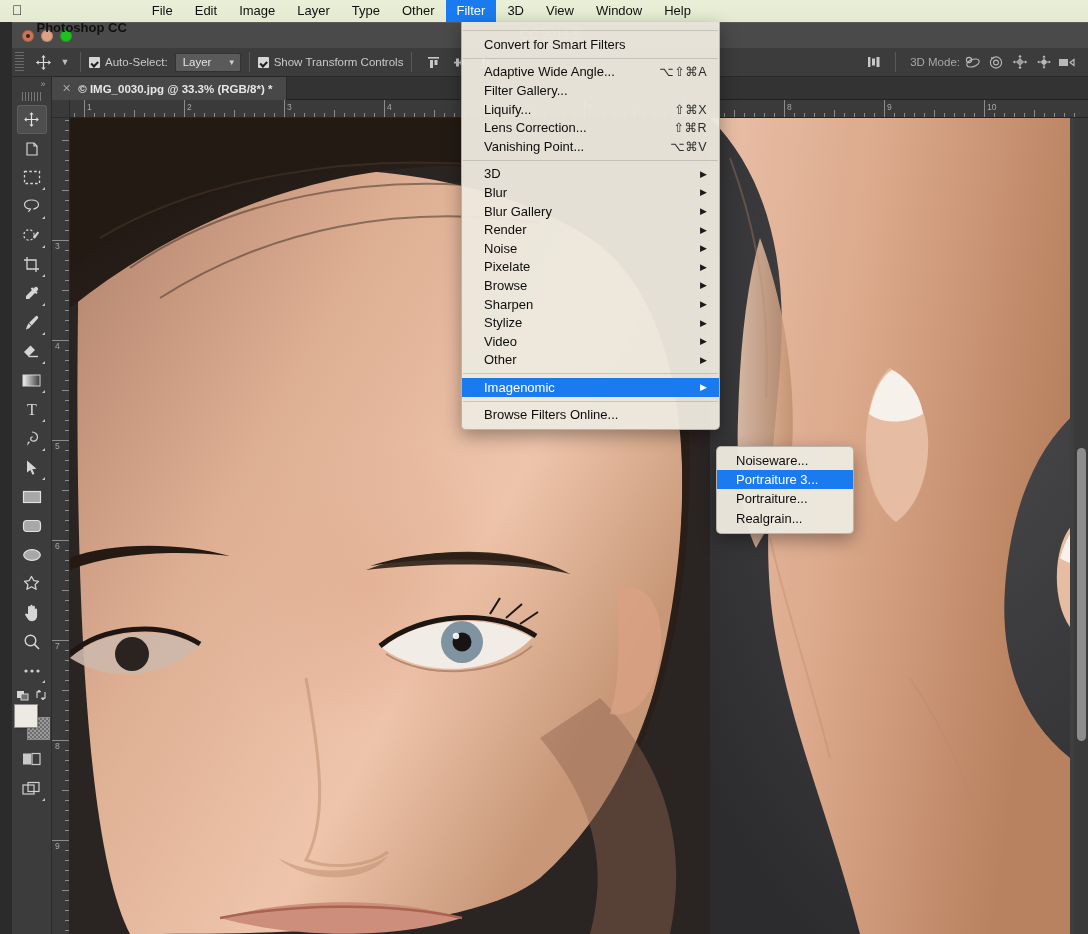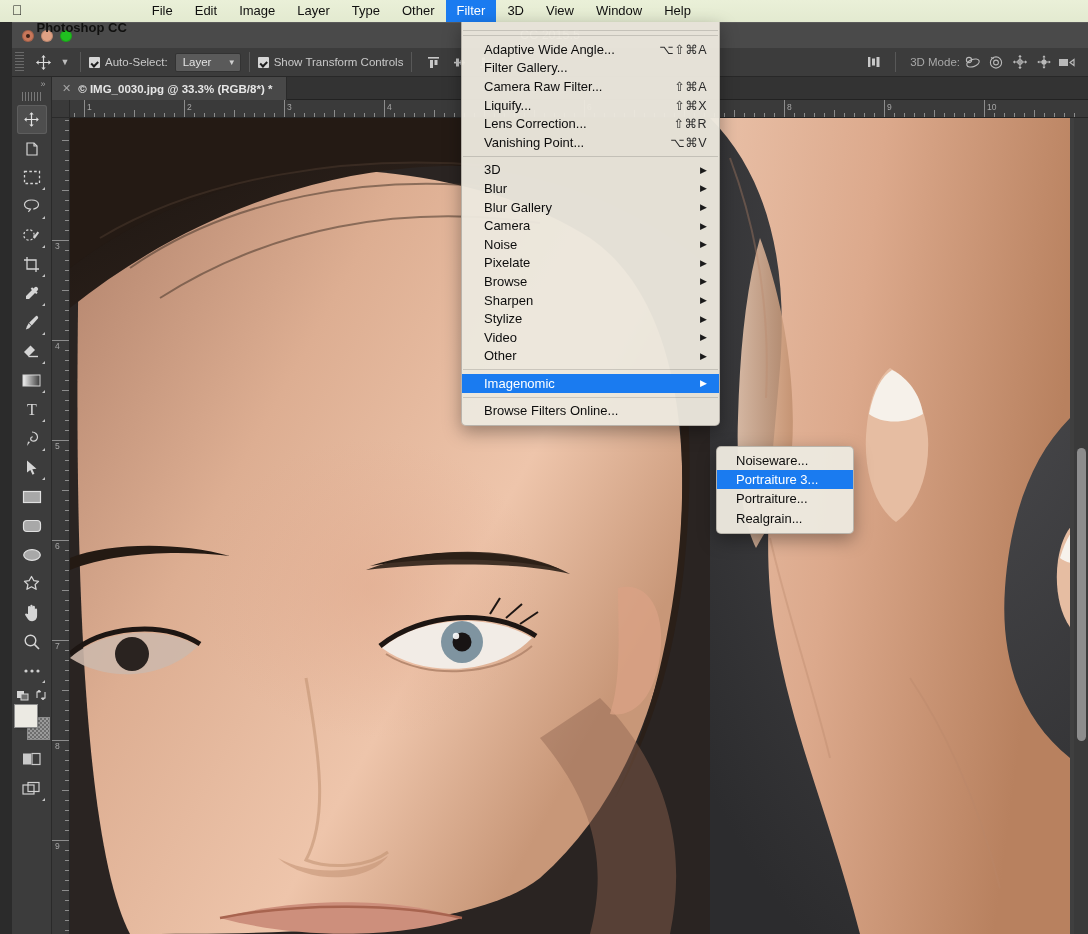--- a/index.html
+++ b/index.html
@@ -784,33 +784,32 @@
     </div>
   </div>
 
   <div id="vscroll">
     <div id="vthumb"></div>
   </div>
 </div>
 
 <div id="filterMenu">
     <div class="msep"></div>
+    <div class="mi">
+      <span class="lbl">Convert for Smart Filters</span>
+    </div>
     <div class="msep"></div>
     <div class="mi">
       <span class="lbl">Adaptive Wide Angle...</span>
       <span class="sc">⌥⇧⌘A</span>
     </div>
     <div class="mi">
       <span class="lbl">Filter Gallery...</span>
     </div>
     <div class="mi">
-      <span class="lbl">Camera Raw Filter...</span>
-      <span class="sc">⇧⌘A</span>
-    </div>
-    <div class="mi">
       <span class="lbl">Liquify...</span>
       <span class="sc">⇧⌘X</span>
     </div>
     <div class="mi">
       <span class="lbl">Lens Correction...</span>
       <span class="sc">⇧⌘R</span>
     </div>
     <div class="mi">
       <span class="lbl">Vanishing Point...</span>
       <span class="sc">⌥⌘V</span>
@@ -822,21 +821,21 @@
     </div>
     <div class="mi">
       <span class="lbl">Blur</span>
       <span class="arw">▶</span>
     </div>
     <div class="mi">
       <span class="lbl">Blur Gallery</span>
       <span class="arw">▶</span>
     </div>
     <div class="mi">
-      <span class="lbl">Camera</span>
+      <span class="lbl">Render</span>
       <span class="arw">▶</span>
     </div>
     <div class="mi">
       <span class="lbl">Noise</span>
       <span class="arw">▶</span>
     </div>
     <div class="mi">
       <span class="lbl">Pixelate</span>
       <span class="arw">▶</span>
     </div>

